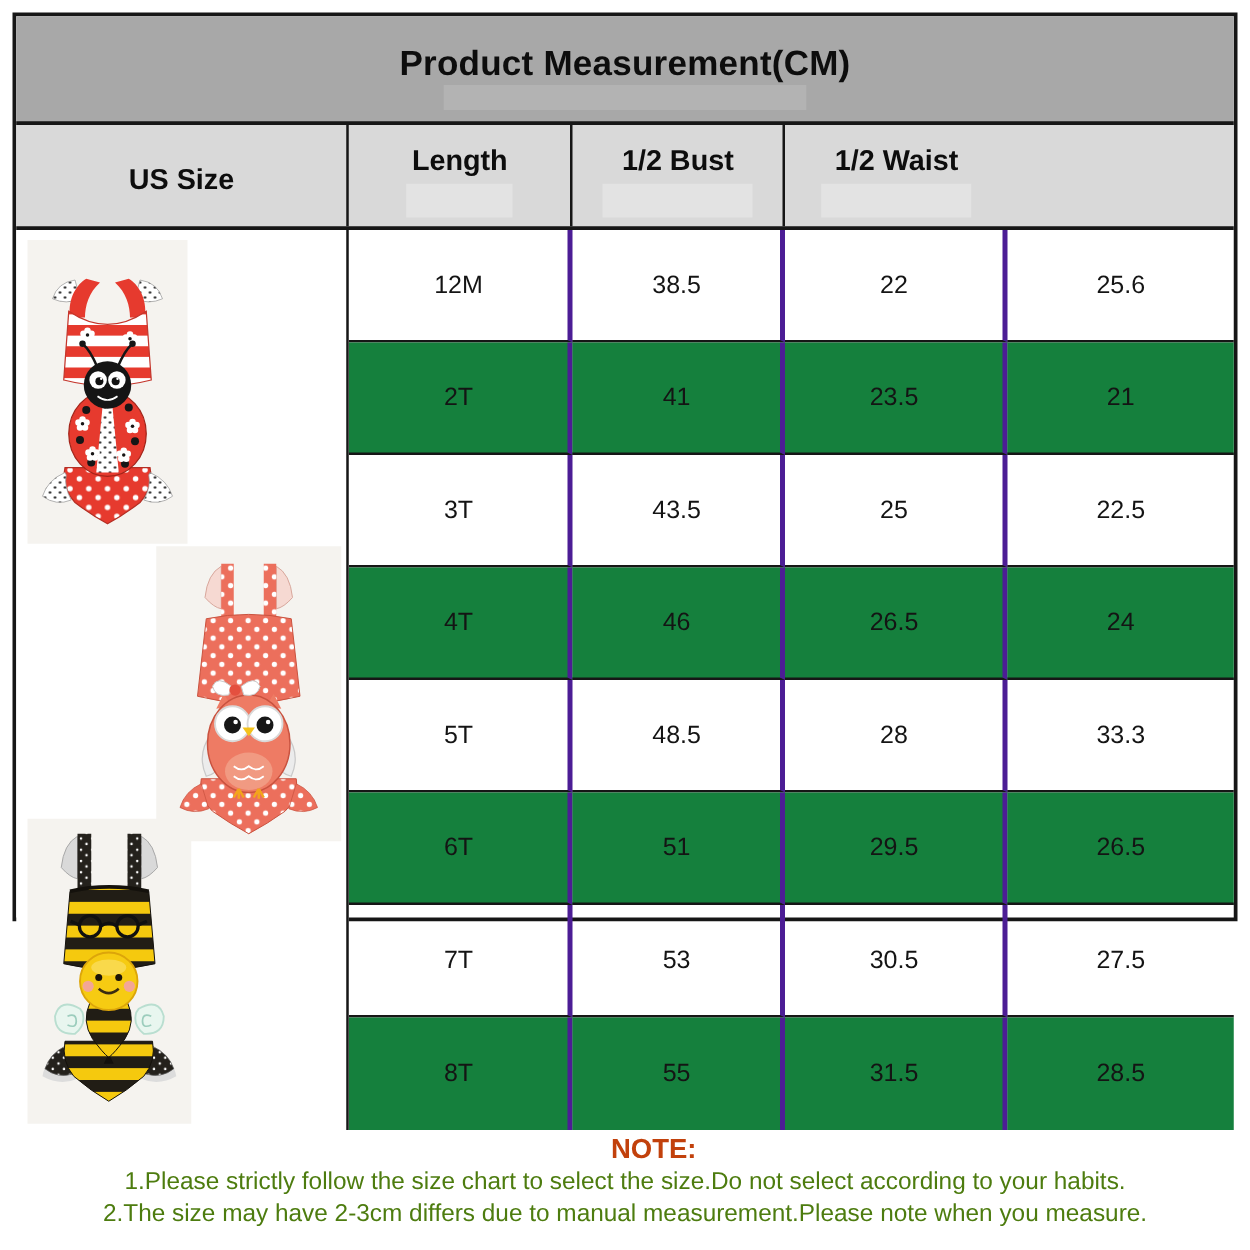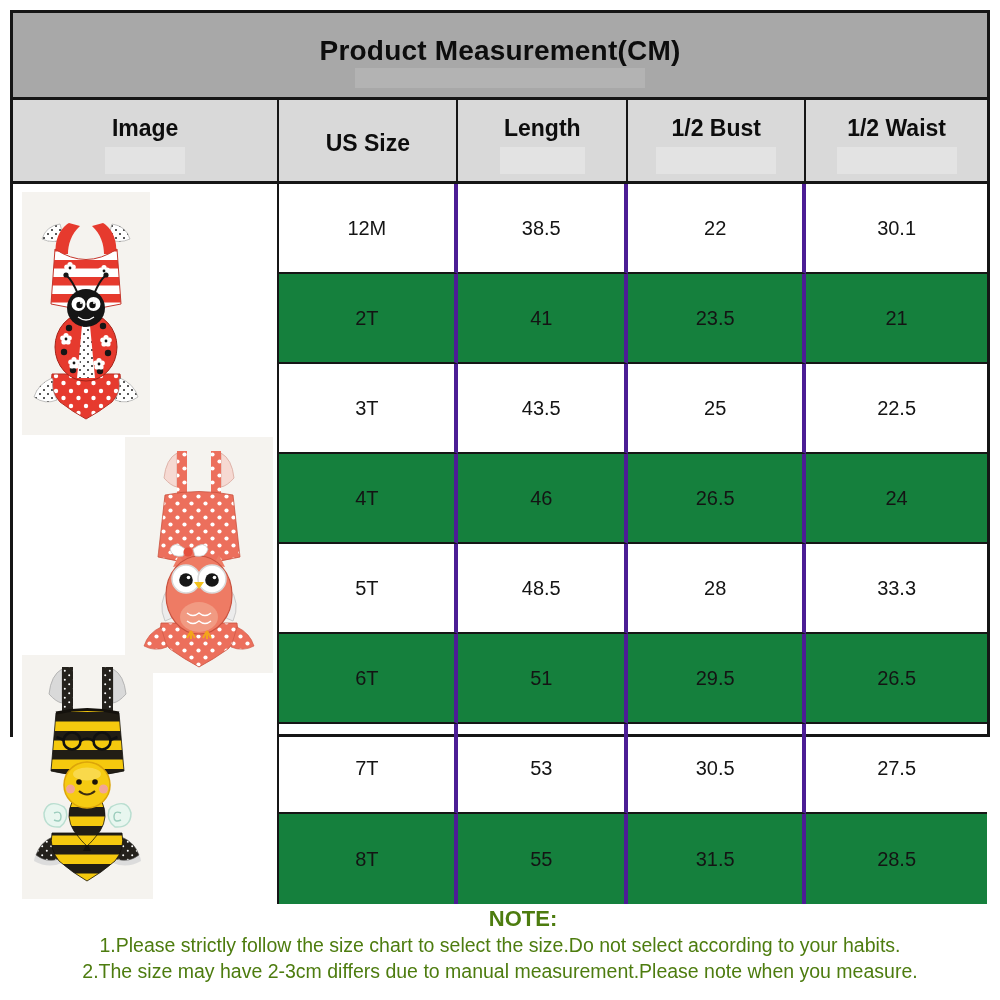--- a/index.html
+++ b/index.html
@@ -50,24 +50,20 @@
 <body>
 
 <div class="table-wrap">
 
   <div class="title-bar" style="background: rgb(168, 168, 168);">
     <span class="title-text">Product Measurement(CM)</span>
     <div class="title-patch"></div>
   </div>
 
   <div class="header-row" style="background: rgb(217, 217, 217);">
-      <div class="hcell">
-        <span class="hlabel">Image</span>
-        <div class="hpatch" style="width: 80px;"></div>
-      </div>
       <div class="hcell center-label">
         <span class="hlabel">US Size</span>
       </div>
       <div class="hcell">
         <span class="hlabel">Length</span>
         <div class="hpatch" style="width: 85px;"></div>
       </div>
       <div class="hcell">
         <span class="hlabel">1/2 Bust</span>
         <div class="hpatch" style="width: 120px;"></div>
@@ -230,21 +226,21 @@
           <path d="M57,136 Q65,143 73,136" stroke="#3a2b12" stroke-width="2" fill="none"></path>
           <circle cx="48.5" cy="134" r="4.5" fill="#f2a0ad" opacity="0.85"></circle>
           <circle cx="81.5" cy="134" r="4.5" fill="#f2a0ad" opacity="0.85"></circle>
         </svg>
       </div>
 
     </div>
   <div class="cell">12M</div>
       <div class="cell">38.5</div>
       <div class="cell">22</div>
-      <div class="cell last-col">30.1</div>
+      <div class="cell last-col">25.6</div>
       <div class="cell gray">2T</div>
       <div class="cell gray">41</div>
       <div class="cell gray">23.5</div>
       <div class="cell last-col gray">21</div>
       <div class="cell">3T</div>
       <div class="cell">43.5</div>
       <div class="cell">25</div>
       <div class="cell last-col">22.5</div>
       <div class="cell gray">4T</div>
       <div class="cell gray">46</div>
@@ -262,18 +258,18 @@
       <div class="cell">53</div>
       <div class="cell">30.5</div>
       <div class="cell last-col">27.5</div>
       <div class="cell last-row gray">8T</div>
       <div class="cell last-row gray">55</div>
       <div class="cell last-row gray">31.5</div>
       <div class="cell last-col last-row gray">28.5</div>
     </div>
 
   <div class="note">
-    <div class="note-heading" style="color: #4d7c0f; margin-left: 46px;">NOTE:</div>
+    <div class="note-heading" style="color: #c2410c; margin-left: 46px;">NOTE:</div>
   <div class="note-line">1.Please strictly follow the size chart to select the size.Do not select according to your habits.</div>
       <div class="note-line">2.The size may have 2-3cm differs due to manual measurement.Please note when you measure.</div>
     </div>
 
 </div>
 
 </body></html>

